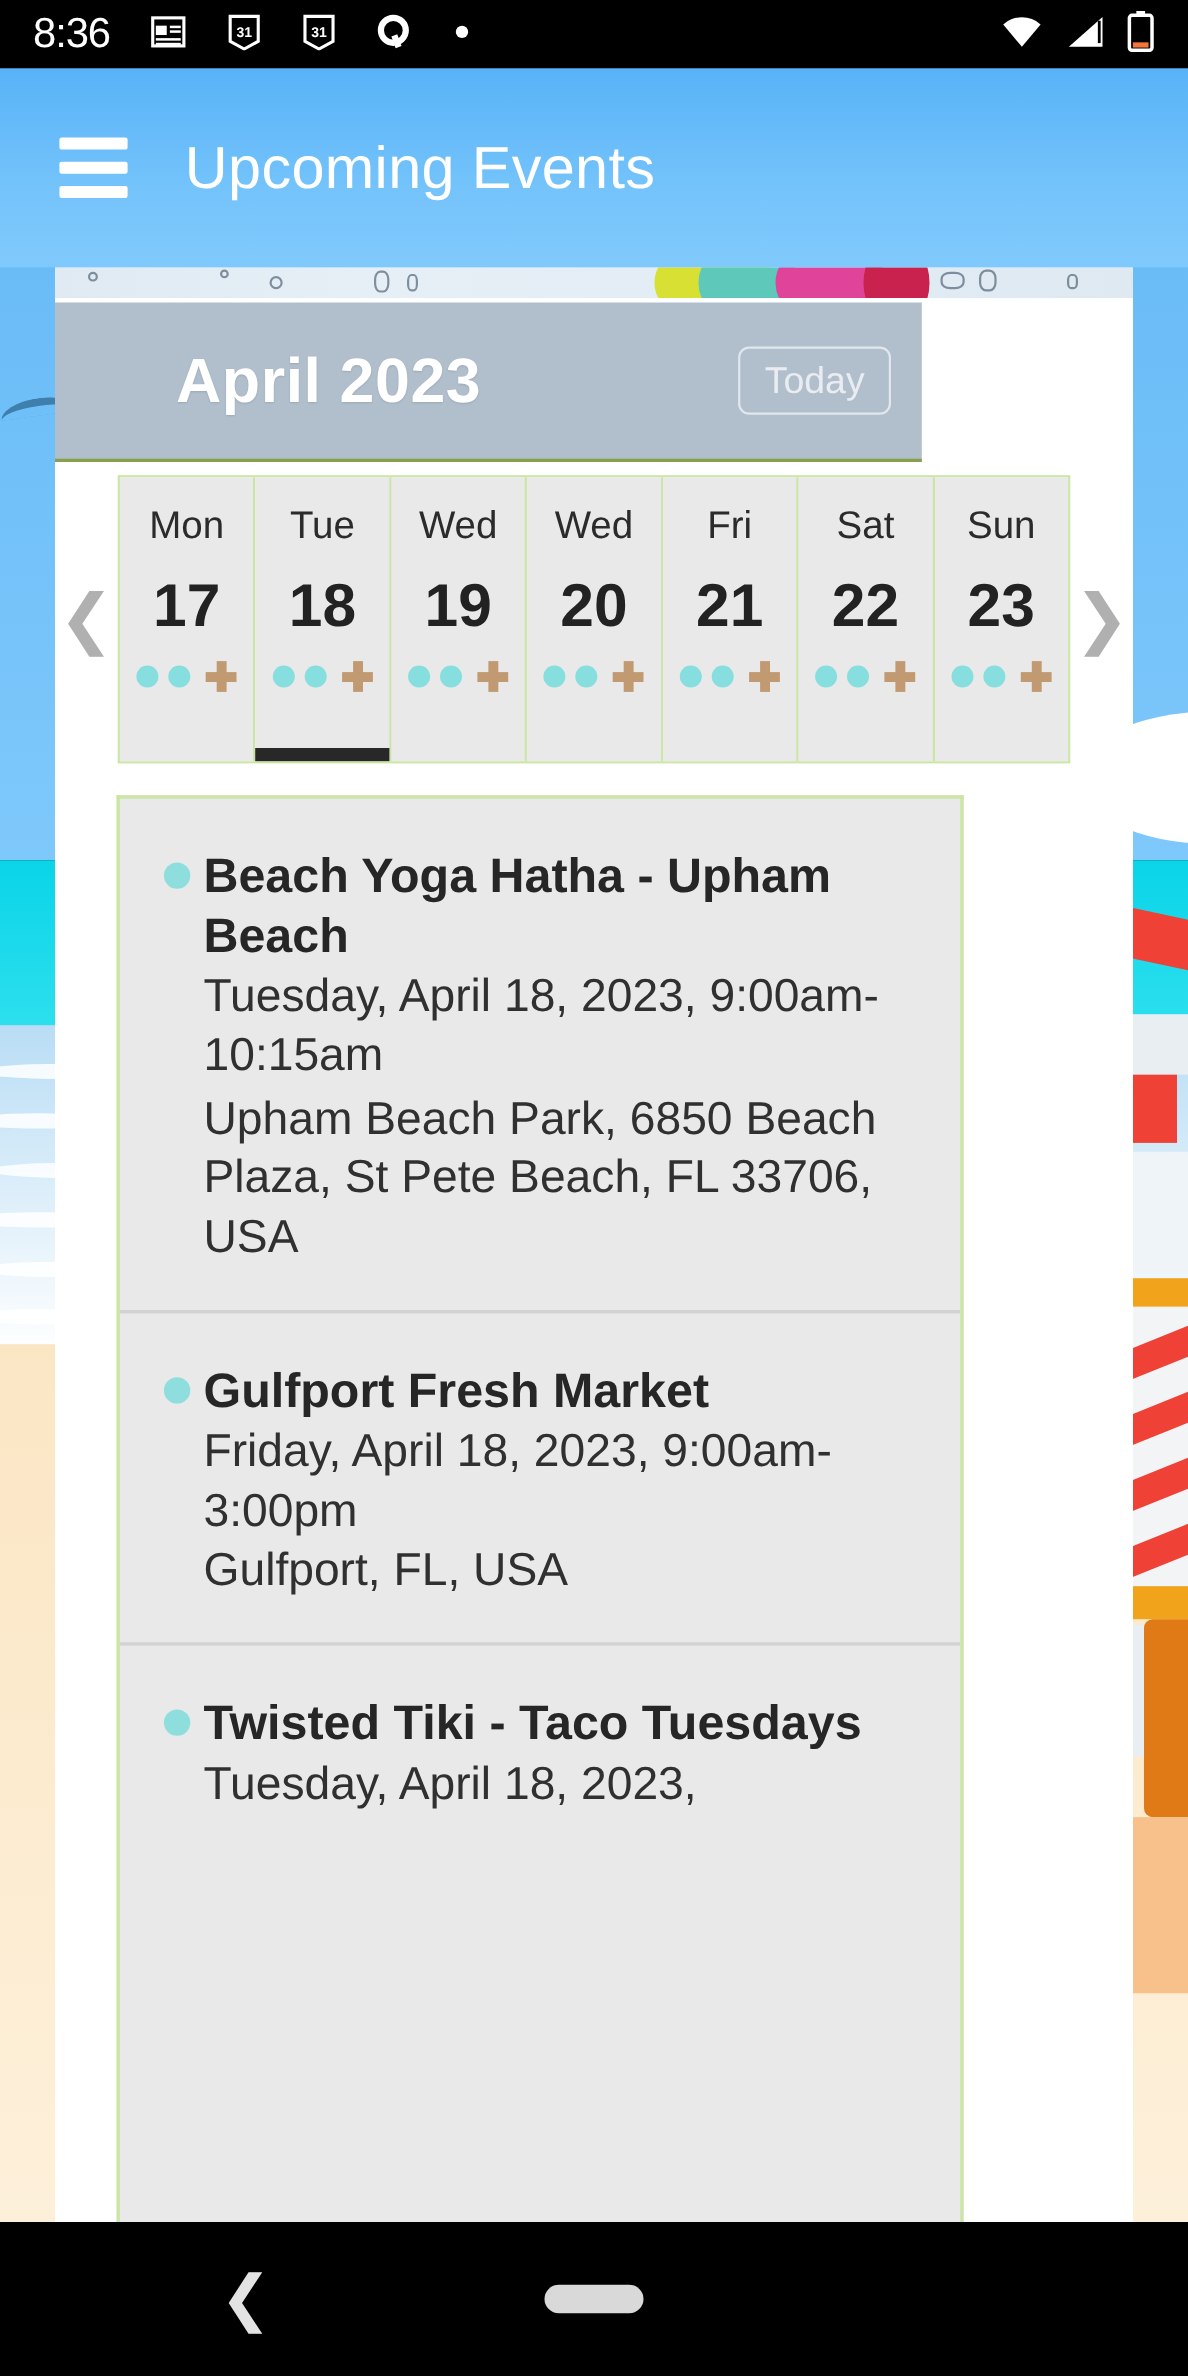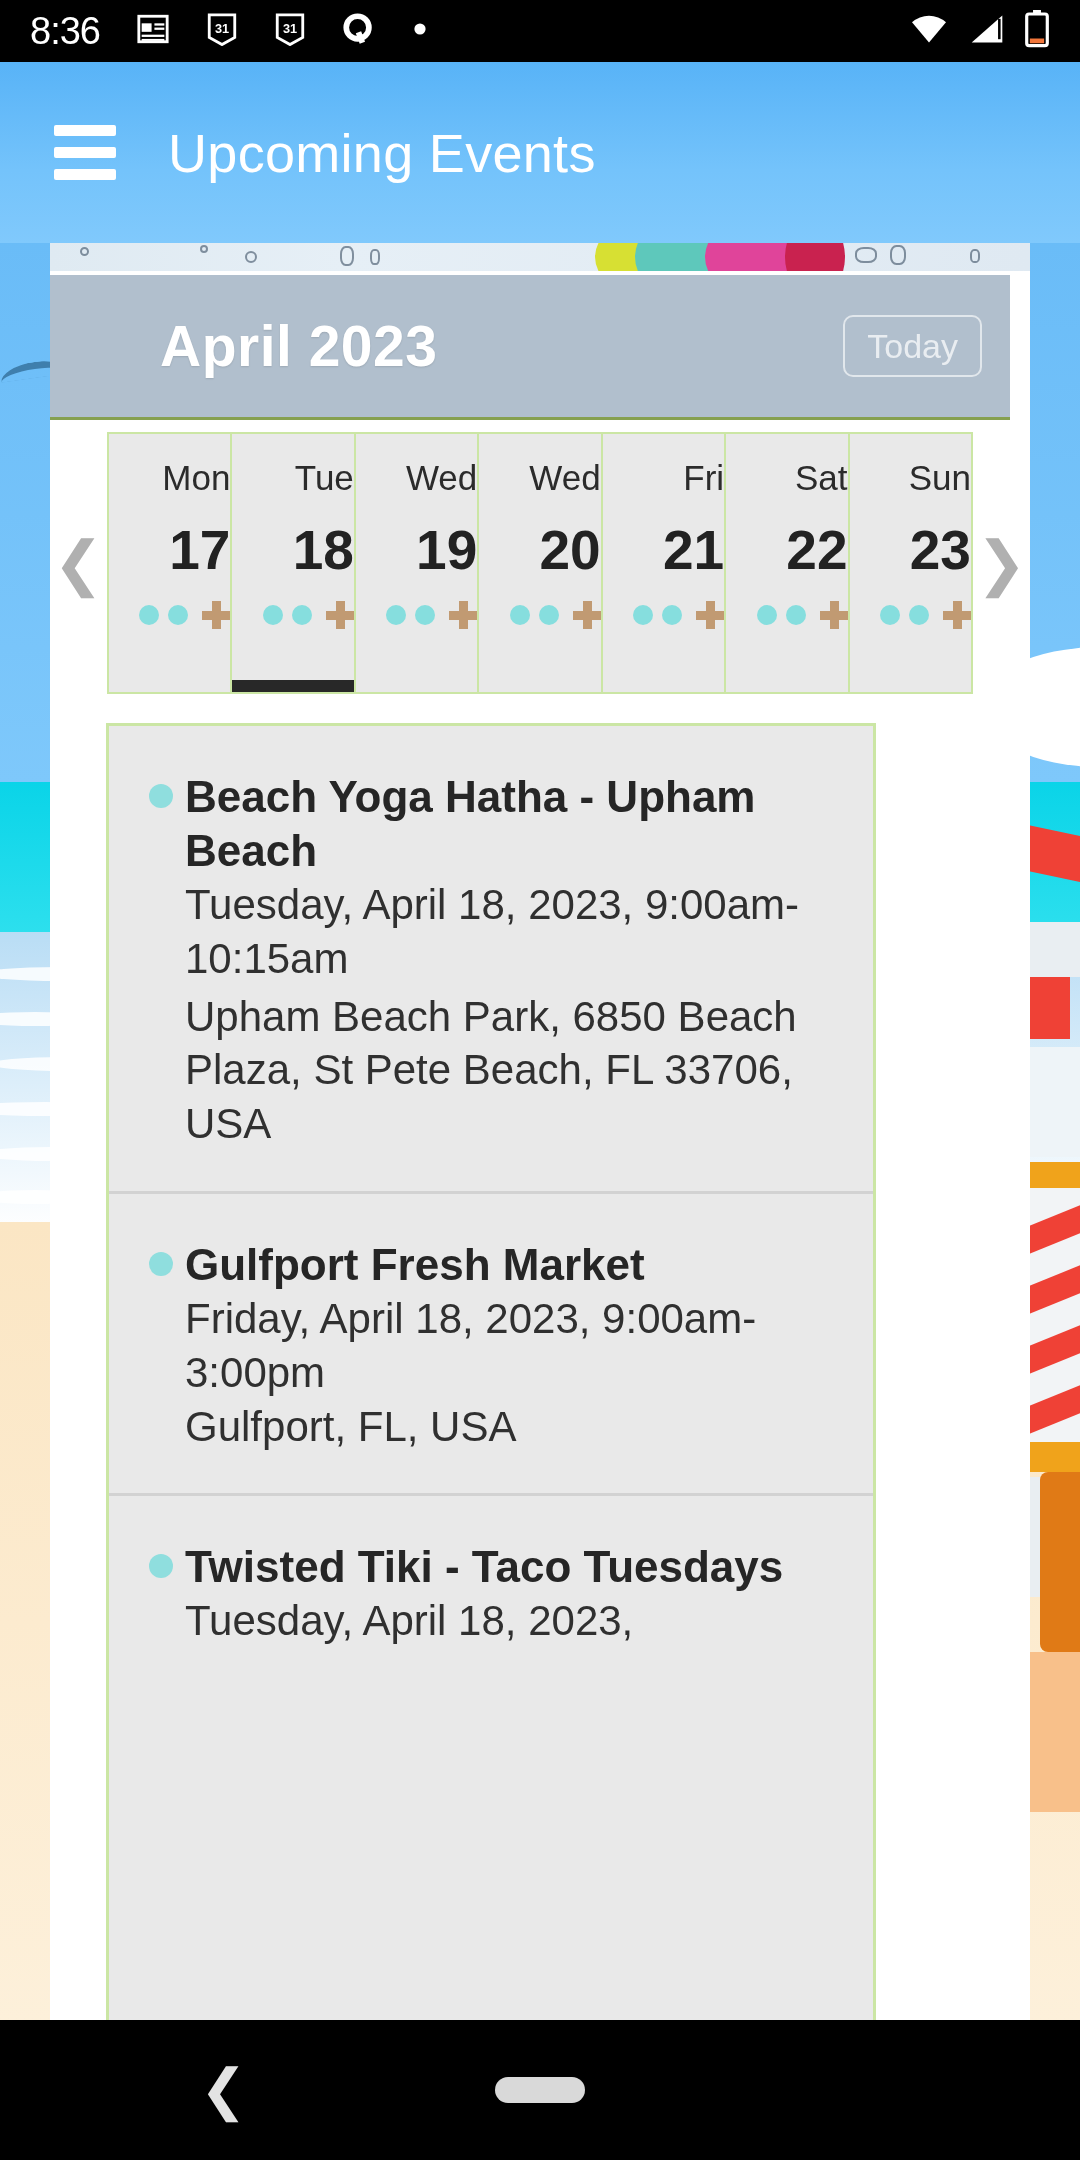--- a/index.html
+++ b/index.html
@@ -46,41 +46,41 @@
 
   
   #photostrip{ position:absolute; left:0; top:0; width:980px; height:28px; overflow:hidden;
      background:linear-gradient(90deg,#dfeaf2 0%,#e6eff6 30%,#dfe9f2 100%); }
   .ps-blob{ position:absolute; top:-26px; border-radius:50%; }
   .ps-mark{ position:absolute; background:transparent; border:2px solid #2b3f55;
             border-radius:50%; opacity:.55; }
 
   
   #monthbar{
-    position:absolute; left:0; top:32px; width:960px; height:145px;
+    position:absolute; left:0; top:32px; width:788px; height:145px;
     background:#b1bfcd; display:flex; align-items:center; padding:0 28px;
     border-bottom:3px solid #86a04f;
   }
   #monthlabel{ color:#ffffff; font-size:57px; font-weight:700; letter-spacing:.5px;
     text-shadow:0 1px 2px rgba(0,0,0,.12); margin-left:82px; }
   #todaybtn{
     margin-left:auto; color:rgba(255,255,255,.72); font-size:34px;
     border:2px solid rgba(255,255,255,.62); border-radius:10px;
     padding:12px 22px; background:transparent; line-height:1; cursor:pointer;
   }
 
   
   #weekwrap{ position:absolute; left:0; top:180px; width:980px; height:280px;
              display:flex; align-items:center; }
   .arrow{ width:57px; display:flex; align-items:center; justify-content:center;
           color:#b0b0b0; font-size:60px; line-height:1; cursor:pointer; user-select:none;
           font-family:"DejaVu Sans", sans-serif; }
   #weekgrid{ flex:1; display:flex; border:2px solid #cbe6a4; height:262px; }
   .daycell{ flex:1; position:relative; background:#e9e9e9; border-right:2px solid #cbe6a4;
-            display:flex; flex-direction:column; align-items:flex-end; padding-top:26px; cursor:pointer; }
+            display:flex; flex-direction:column; align-items:center; padding-top:26px; cursor:pointer; }
   .daycell:last-child{ border-right:none; }
   .dayname{ font-size:35px; color:#2b2b2b; font-weight:400; line-height:1; }
   .daynum { font-size:55px; color:#222222; font-weight:700; line-height:1; margin-top:28px; }
   .daymarks{ margin-top:22px; display:flex; align-items:center; gap:9px; height:30px; }
   .mdot{ width:20px; height:20px; border-radius:50%; background:#86dede; }
   .mplus{ position:relative; width:28px; height:28px; margin-left:5px; }
   .mplus::before,.mplus::after{ content:""; position:absolute; background:#c19a72; }
   .mplus::before{ left:10px; top:0; width:9px; height:28px; }
   .mplus::after { top:10px; left:0; height:9px; width:28px; }
   .daysel{ position:absolute; left:0; bottom:0; width:100%; height:12px; background:#282828; }

